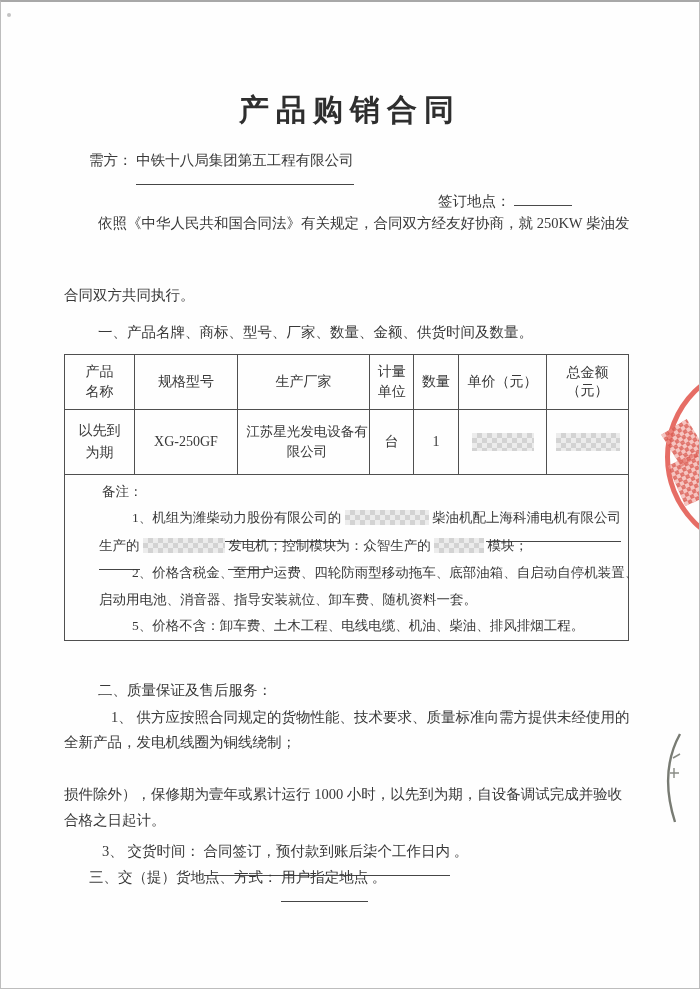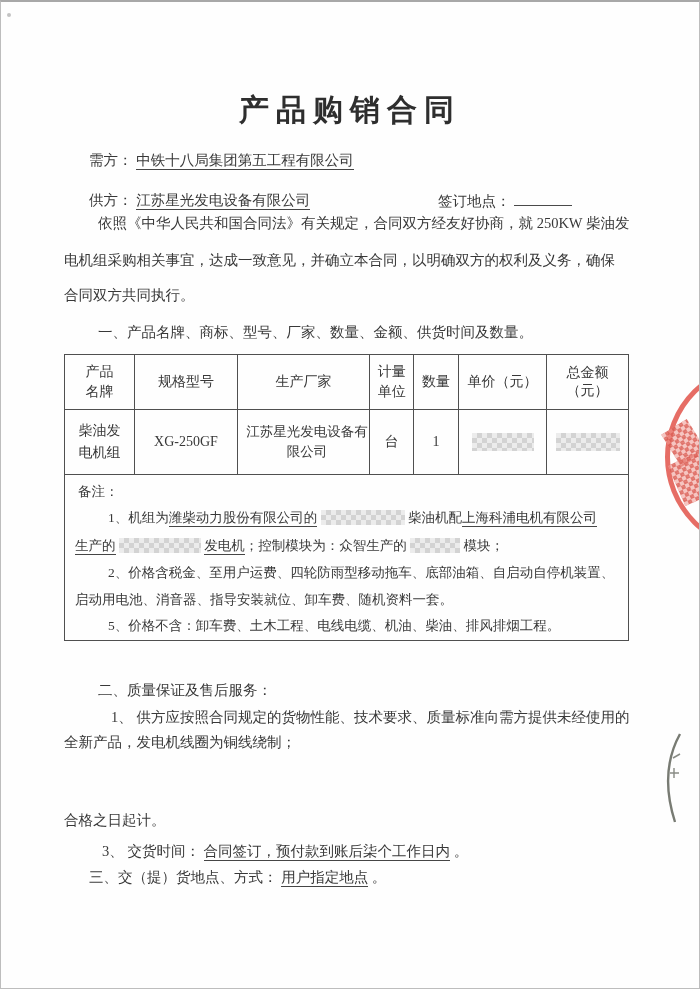--- a/index.html
+++ b/index.html
@@ -4,21 +4,21 @@
 <style>
   html,body{margin:0;padding:0;background:#e8e8e8;}
   .page{
     position:relative;width:700px;height:989px;margin:0 auto;
     background:#fefefe;overflow:hidden;box-sizing:border-box;
     border:1px solid #bdbdbd;border-top:2px solid #a8a8a8;
     font-family:Liberation Serif, serif;
     color:#383838;
   }
   .line{position:absolute;white-space:nowrap;font-size:14.5px;line-height:18px;color:#383838;}
-  .u{border-bottom:1px solid #454545;padding-bottom:1px;}
+  .u{border-bottom:1px solid #454545;padding-bottom:16px;}
   .title{
     position:absolute;top:88px;left:0;width:100%;text-align:center;
     font-size:30px;font-weight:bold;letter-spacing:7px;color:#2e2e2e;
   }
   .blank-line{display:inline-block;width:58px;border-bottom:1px solid #4a4a4a;height:14px;vertical-align:baseline;}
   
   .mosaic{
     display:inline-block;vertical-align:-3px;height:16px;
     background-color:#ececec;
     background-image:
@@ -35,21 +35,21 @@
   }
   table.contract td{border:1px solid #4f4f4f;padding:2px 5px;text-align:center;vertical-align:middle;box-sizing:border-box;}
   table.contract .hdr td{height:55px;}
   table.contract .datarow td{height:65px;}
   .w2{display:inline-block;width:2.4em;line-height:20px;}
   .w3{display:inline-block;width:3.2em;line-height:22px;}
   .mfr{font-size:13.5px;line-height:20px;display:inline-block;width:128px;}
   td.totalcell{height:38px;text-align:left;padding-left:8px;font-size:14px;white-space:nowrap;}
   td.remarkscell{height:163px;padding:0;text-align:left;vertical-align:top;}
   .remarks-box{position:relative;width:100%;height:161px;font-size:13.5px;}
-  .rline{position:absolute;white-space:nowrap;line-height:17px;}
+  .rline{position:absolute;white-space:nowrap;line-height:17px;margin-left:24px;}
   
   .stamp-ring{
     position:absolute;left:664px;top:360px;width:180px;height:180px;
     border:5px solid rgba(224,73,62,0.8);border-radius:50%;
   }
   .stamp-mosaic{
     position:absolute;
     background-color:rgba(238,150,142,0.55);
     background-image:
       linear-gradient(45deg,rgba(214,80,70,0.7) 25%,transparent 25%,transparent 75%,rgba(214,80,70,0.7) 75%),
@@ -66,57 +66,52 @@
 
   <div class="corner-dot"></div>
 
   <div class="title">产品购销合同</div>
 
   <div class="line" style="top:149px;left:88px;">
     <span>需方：</span>
     <span class="u">中铁十八局集团第五工程有限公司</span>
   </div>
 
-  <div class="line" style="top:189px;left:88px;">
-    <span>供方：</span>
-    <span class="u">江苏星光发电设备有限公司</span>
-  </div>
   <div class="line" style="top:189px;left:437px;text-align:right;">
     <span>签订地点：</span>
     <span class="blank-line"></span>
   </div>
 
   <div class="line" style="top:212px;left:97px;">依照《中华人民共和国合同法》有关规定，合同双方经友好协商，就 250KW 柴油发</div>
-  <div class="line" style="top:249px;left:63px;">电机组采购相关事宜，达成一致意见，并确立本合同，以明确双方的权利及义务，确保</div>
   <div class="line" style="top:284px;left:63px;">合同双方共同执行。</div>
 
   <div class="line" style="top:321px;left:97px;">一、产品名牌、商标、型号、厂家、数量、金额、供货时间及数量。</div>
 
   <table class="contract">
     <colgroup>
       <col style="width:70px">
         <col style="width:103px">
         <col style="width:132px">
       <col style="width:44px">
         <col style="width:45px">
         <col style="width:88px">
         <col style="width:82px">
     </colgroup>
     <tbody>
         <tr class="hdr">
-      <td><span class="w2">产品名牌</span></td>
+      <td><span class="w2">产品名称</span></td>
       <td>规格型号</td>
       <td>生产厂家</td>
       <td><span class="w2">计量单位</span></td>
       <td>数量</td>
       <td>单价（元）</td>
       <td>总金额（元）</td>
     </tr>
     <tr class="datarow">
-      <td><span class="w3">柴油发电机组</span></td>
+      <td><span class="w3">以先到为期</span></td>
       <td>XG-250GF</td>
       <td><span class="mfr">江苏星光发电设备有限公司</span></td>
       <td>台</td>
       <td>1</td>
       <td>
             <span class="mosaic block" style="width:62px;height:18px;"></span>
           </td>
       <td>
             <span class="mosaic block" style="width:64px;height:18px;"></span>
           </td>
@@ -142,20 +137,21 @@
           <div class="rline" style="top:140px;left:38px;">5、价格不含：卸车费、土木工程、电线电缆、机油、柴油、排风排烟工程。</div>
         </div>
       </td>
     </tr>
   </tbody>
     </table>
 
   <div class="line" style="top:679px;left:97px;">二、质量保证及售后服务：</div>
   <div class="line" style="top:706px;left:110px;">1、 供方应按照合同规定的货物性能、技术要求、质量标准向需方提供未经使用的</div>
   <div class="line" style="top:731px;left:63px;">全新产品，发电机线圈为铜线绕制；</div>
+  <div class="line" style="top:783px;left:63px;">损件除外），保修期为壹年或累计运行 1000 小时，以先到为期，自设备调试完成并验收</div>
   <div class="line" style="top:809px;left:63px;">合格之日起计。</div>
   <div class="line" style="top:840px;left:101px;">
     <span>3、 交货时间：</span>
     <span class="u">合同签订，预付款到账后柒个工作日内</span>
     <span>。</span>
   </div>
 
   <div class="line" style="top:866px;left:88px;">
     <span>三、交（提）货地点、方式：</span>
     <span class="u">用户指定地点</span>

